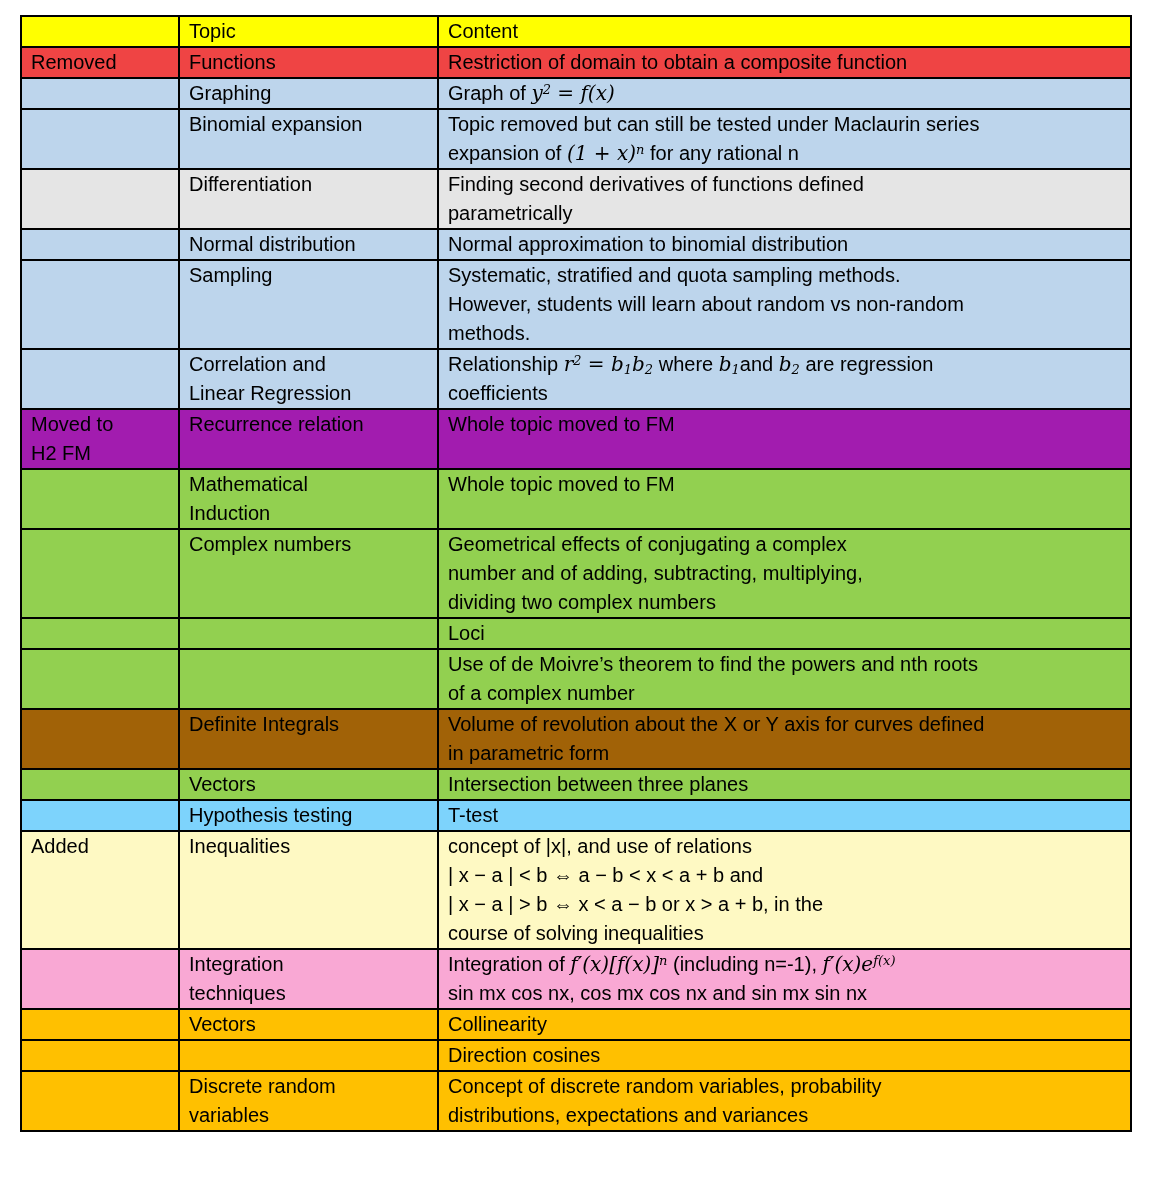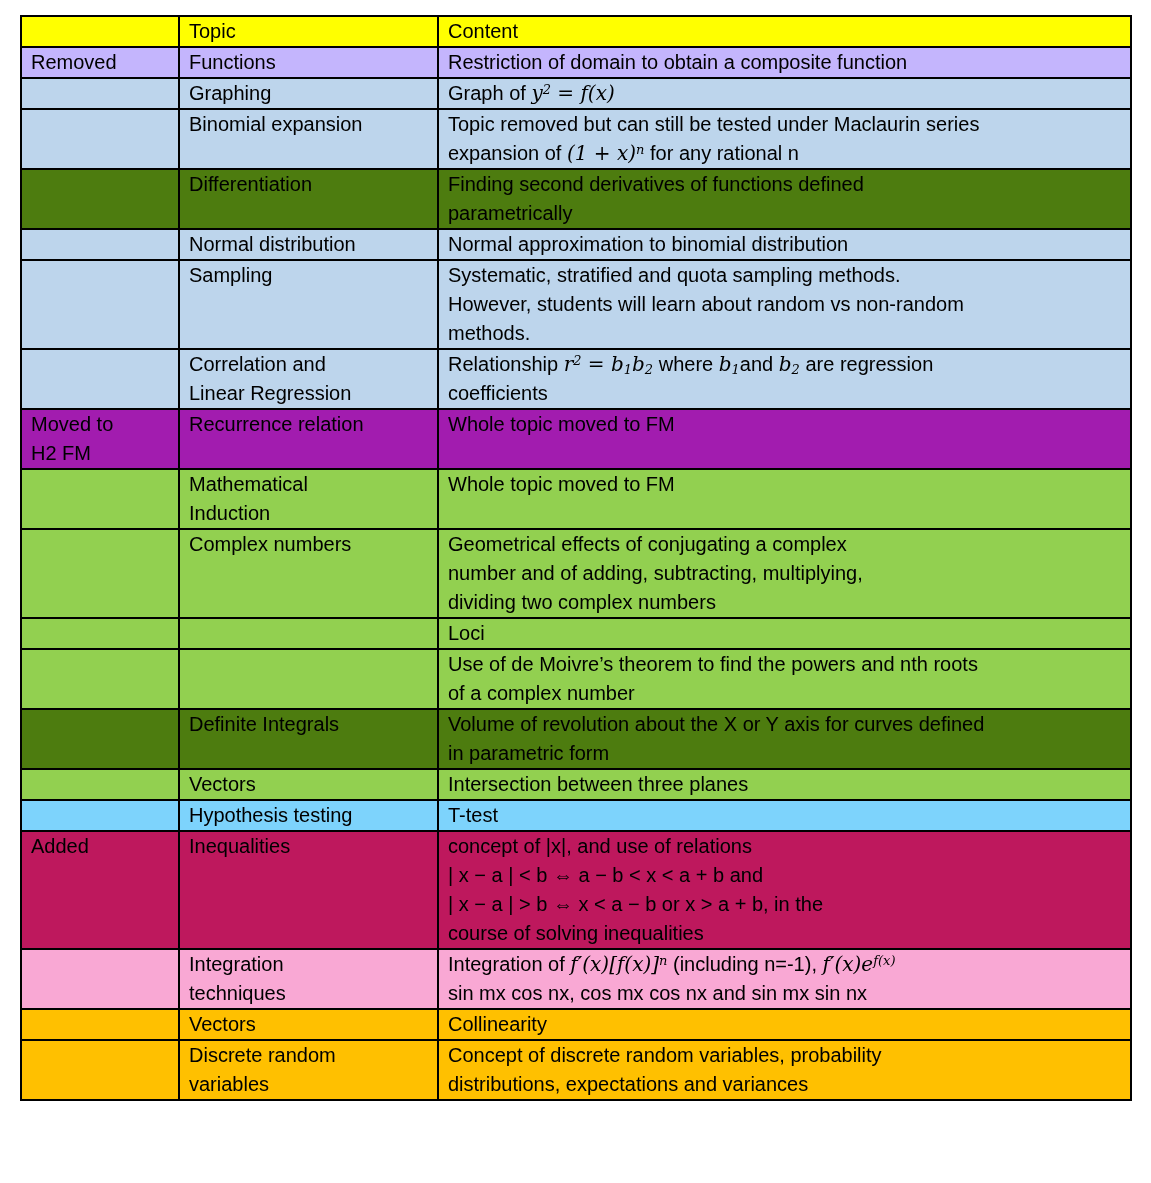--- a/index.html
+++ b/index.html
@@ -60,21 +60,21 @@
       <col style="width:693px">
     </colgroup>
     <thead>
       <tr style="background: rgb(255, 255, 0);">
         <th></th>
         <th>Topic</th>
         <th>Content</th>
       </tr>
     </thead>
     <tbody>
-        <tr style="background: #c4b5fd;">
+        <tr style="background: #ef4444;">
           <td>
             <div class="line"><span>Removed</span></div>
           </td>
           <td>
             <div class="line"><span>Functions</span></div>
           </td>
           <td>
             <div class="line"><span>Restriction of domain to obtain a composite function</span></div>
           </td>
         </tr>
@@ -90,21 +90,21 @@
         <tr style="background: rgb(189, 213, 236);">
           <td></td>
           <td>
             <div class="line"><span>Binomial expansion</span></div>
           </td>
           <td>
             <div class="line"><span>Topic removed but can still be tested under Maclaurin series</span></div>
             <div class="line"><span>expansion of </span><span class="math">(1 + x)</span><sup class="math">n</sup><span> for any rational n</span></div>
           </td>
         </tr>
-        <tr style="background: #4d7c0f;">
+        <tr style="background: #e5e5e5;">
           <td></td>
           <td>
             <div class="line"><span>Differentiation</span></div>
           </td>
           <td>
             <div class="line"><span>Finding second derivatives of functions defined</span></div>
             <div class="line"><span>parametrically</span></div>
           </td>
         </tr>
         <tr style="background: rgb(189, 213, 236);">
@@ -179,21 +179,21 @@
           </td>
         </tr>
         <tr style="background: rgb(146, 208, 80);">
           <td></td>
           <td></td>
           <td>
             <div class="line"><span>Use of de Moivre’s theorem to find the powers and nth roots</span></div>
             <div class="line"><span>of a complex number</span></div>
           </td>
         </tr>
-        <tr style="background: #4d7c0f;">
+        <tr style="background: #a16207;">
           <td></td>
           <td>
             <div class="line"><span>Definite Integrals</span></div>
           </td>
           <td>
             <div class="line"><span>Volume of revolution about the X or Y axis for curves defined</span></div>
             <div class="line"><span>in parametric form</span></div>
           </td>
         </tr>
         <tr style="background: rgb(146, 208, 80);">
@@ -207,21 +207,21 @@
         </tr>
         <tr style="background: #7dd3fc;">
           <td></td>
           <td>
             <div class="line"><span>Hypothesis testing</span></div>
           </td>
           <td>
             <div class="line"><span>T-test</span></div>
           </td>
         </tr>
-        <tr style="background: #be185d; padding-left: 29px;">
+        <tr style="background: #fef9c3; padding-left: 29px;">
           <td>
             <div class="line"><span>Added</span></div>
           </td>
           <td>
             <div class="line"><span>Inequalities</span></div>
           </td>
           <td>
             <div class="line"><span>concept of |x|, and use of relations</span></div>
             <div class="line"><span>| x − a | &lt; b ⇔ a − b &lt; x &lt; a + b and</span></div>
             <div class="line"><span>| x − a | &gt; b ⇔ x &lt; a − b or x &gt; a + b, in the</span></div>
@@ -239,20 +239,27 @@
             <div class="line"><span>sin mx cos nx, cos mx cos nx and sin mx sin nx</span></div>
           </td>
         </tr>
         <tr style="background: rgb(255, 192, 0);">
           <td></td>
           <td>
             <div class="line"><span>Vectors</span></div>
           </td>
           <td>
             <div class="line"><span>Collinearity</span></div>
+          </td>
+        </tr>
+        <tr style="background: rgb(255, 192, 0);">
+          <td></td>
+          <td></td>
+          <td>
+            <div class="line"><span>Direction cosines</span></div>
           </td>
         </tr>
         <tr style="background: rgb(255, 192, 0);">
           <td></td>
           <td>
             <div class="line"><span>Discrete random</span></div>
             <div class="line"><span>variables</span></div>
           </td>
           <td>
             <div class="line"><span>Concept of discrete random variables, probability</span></div>

